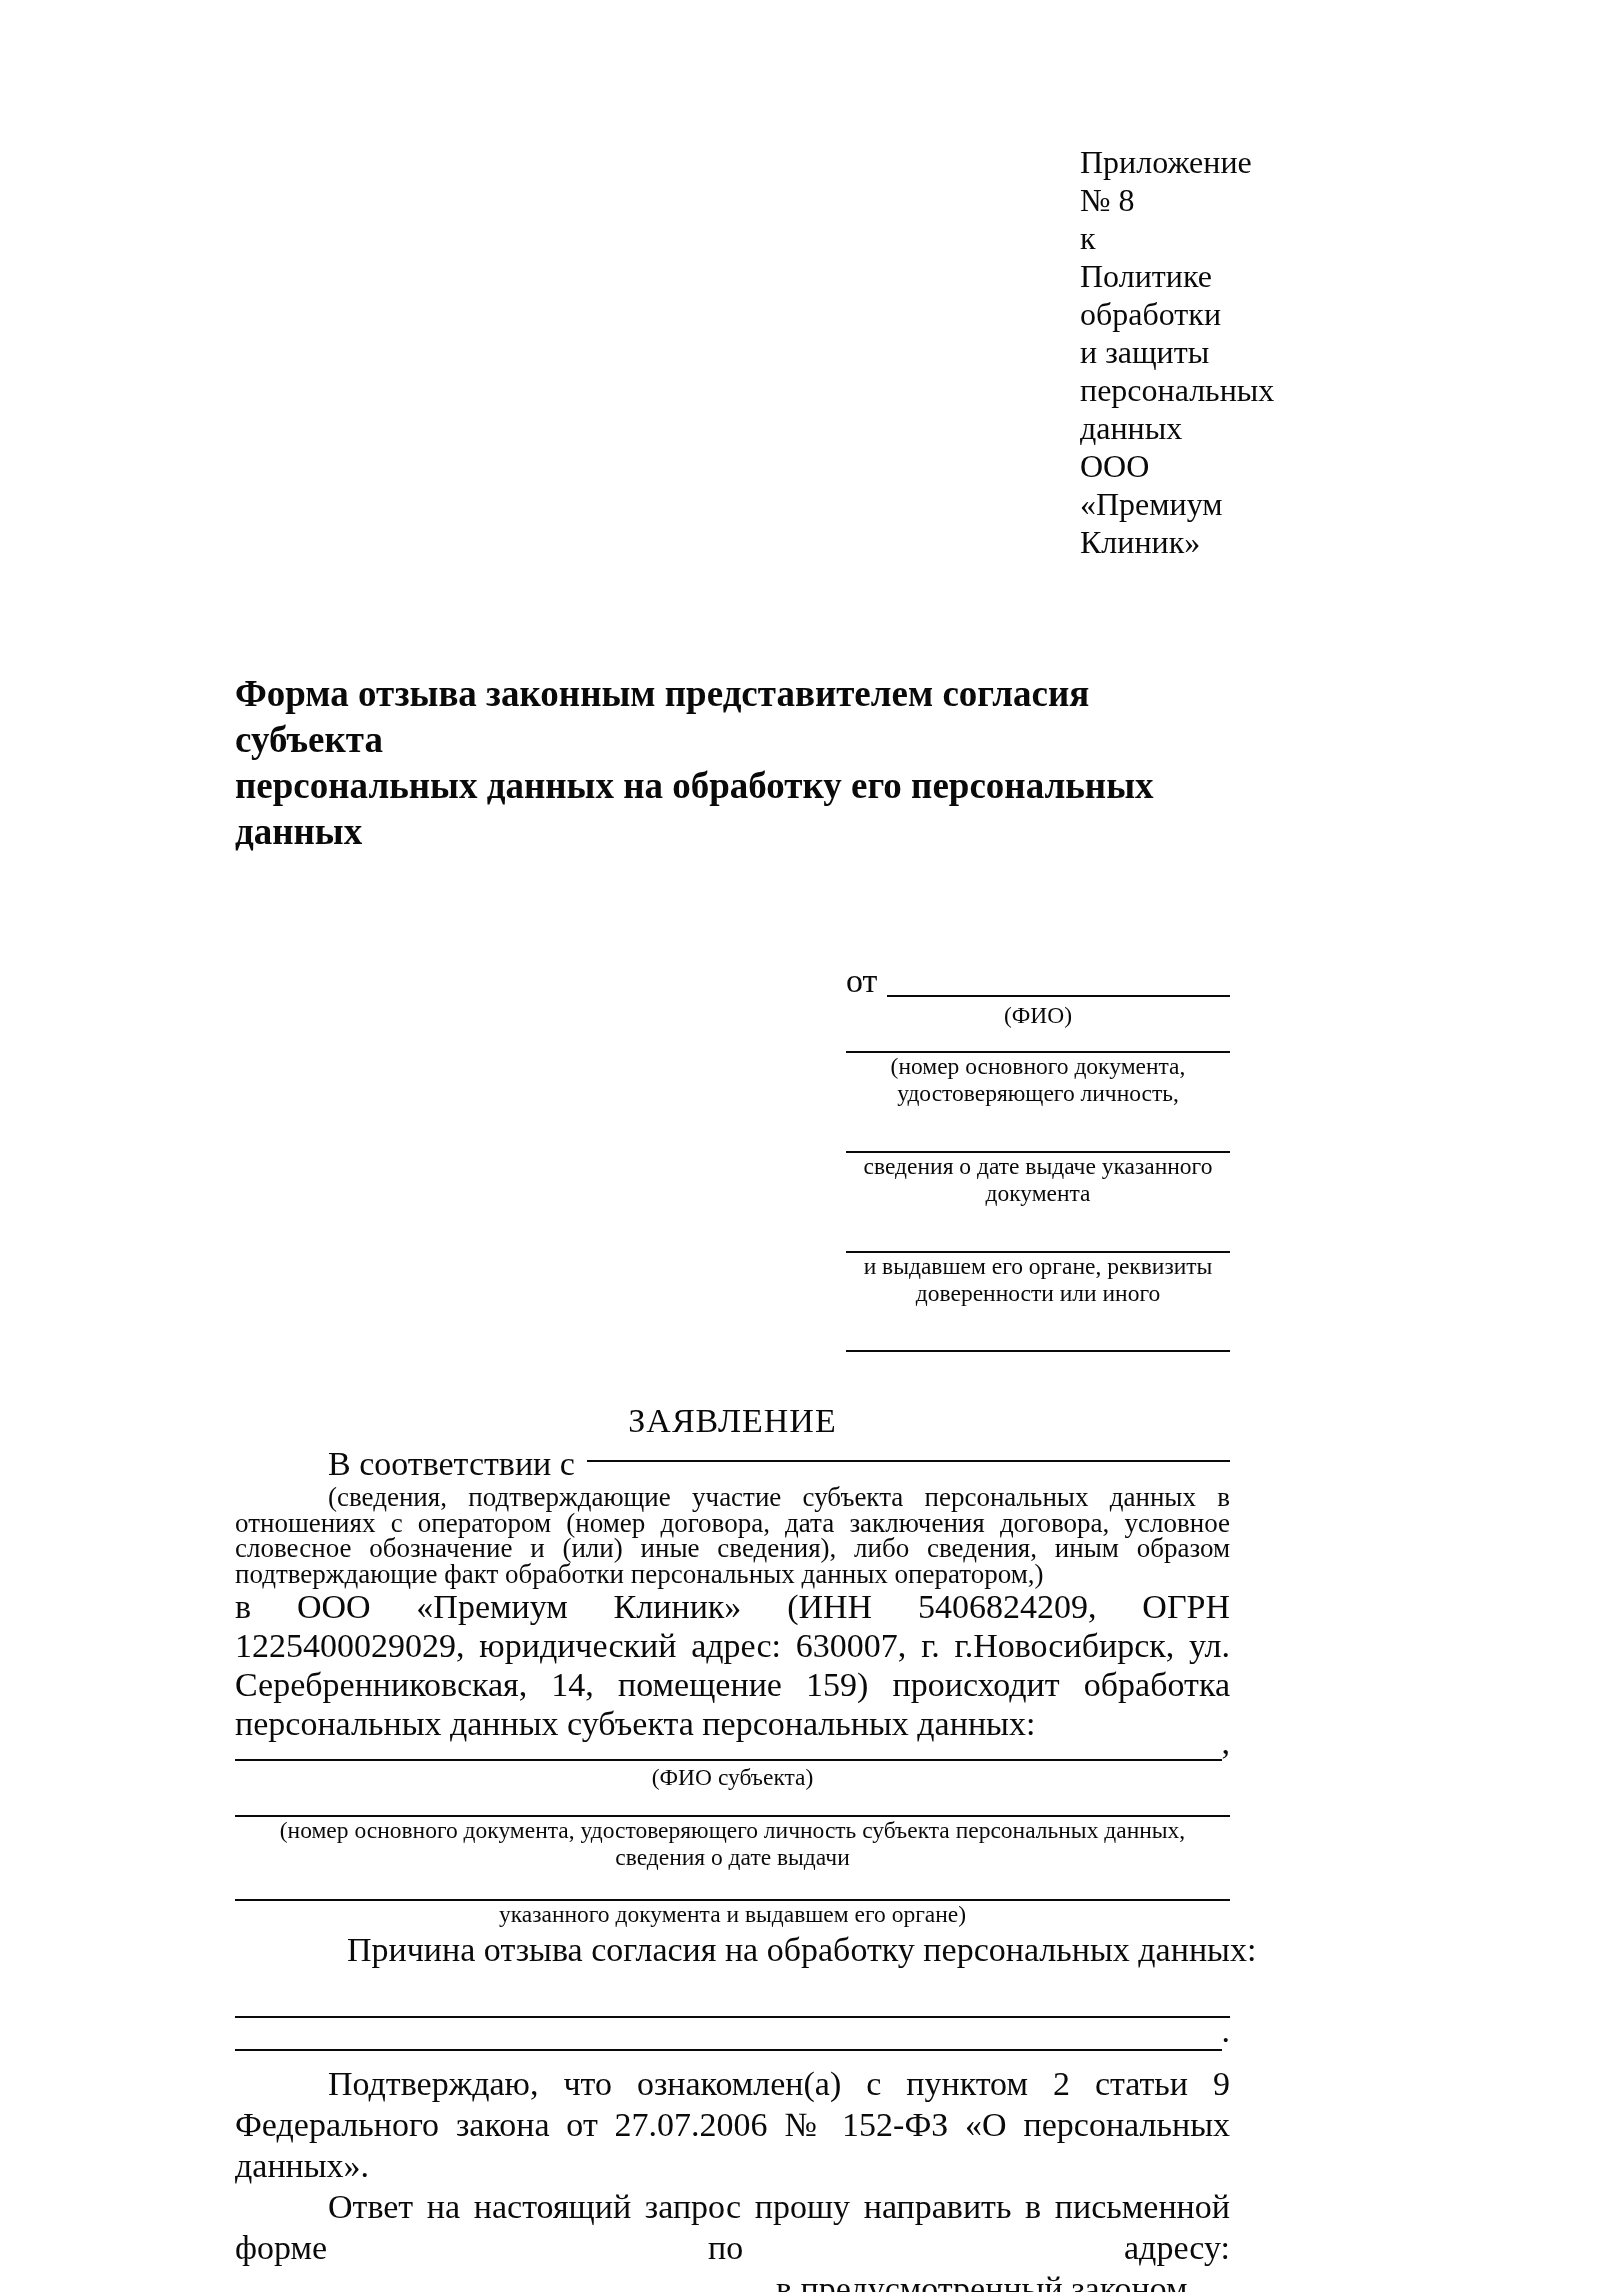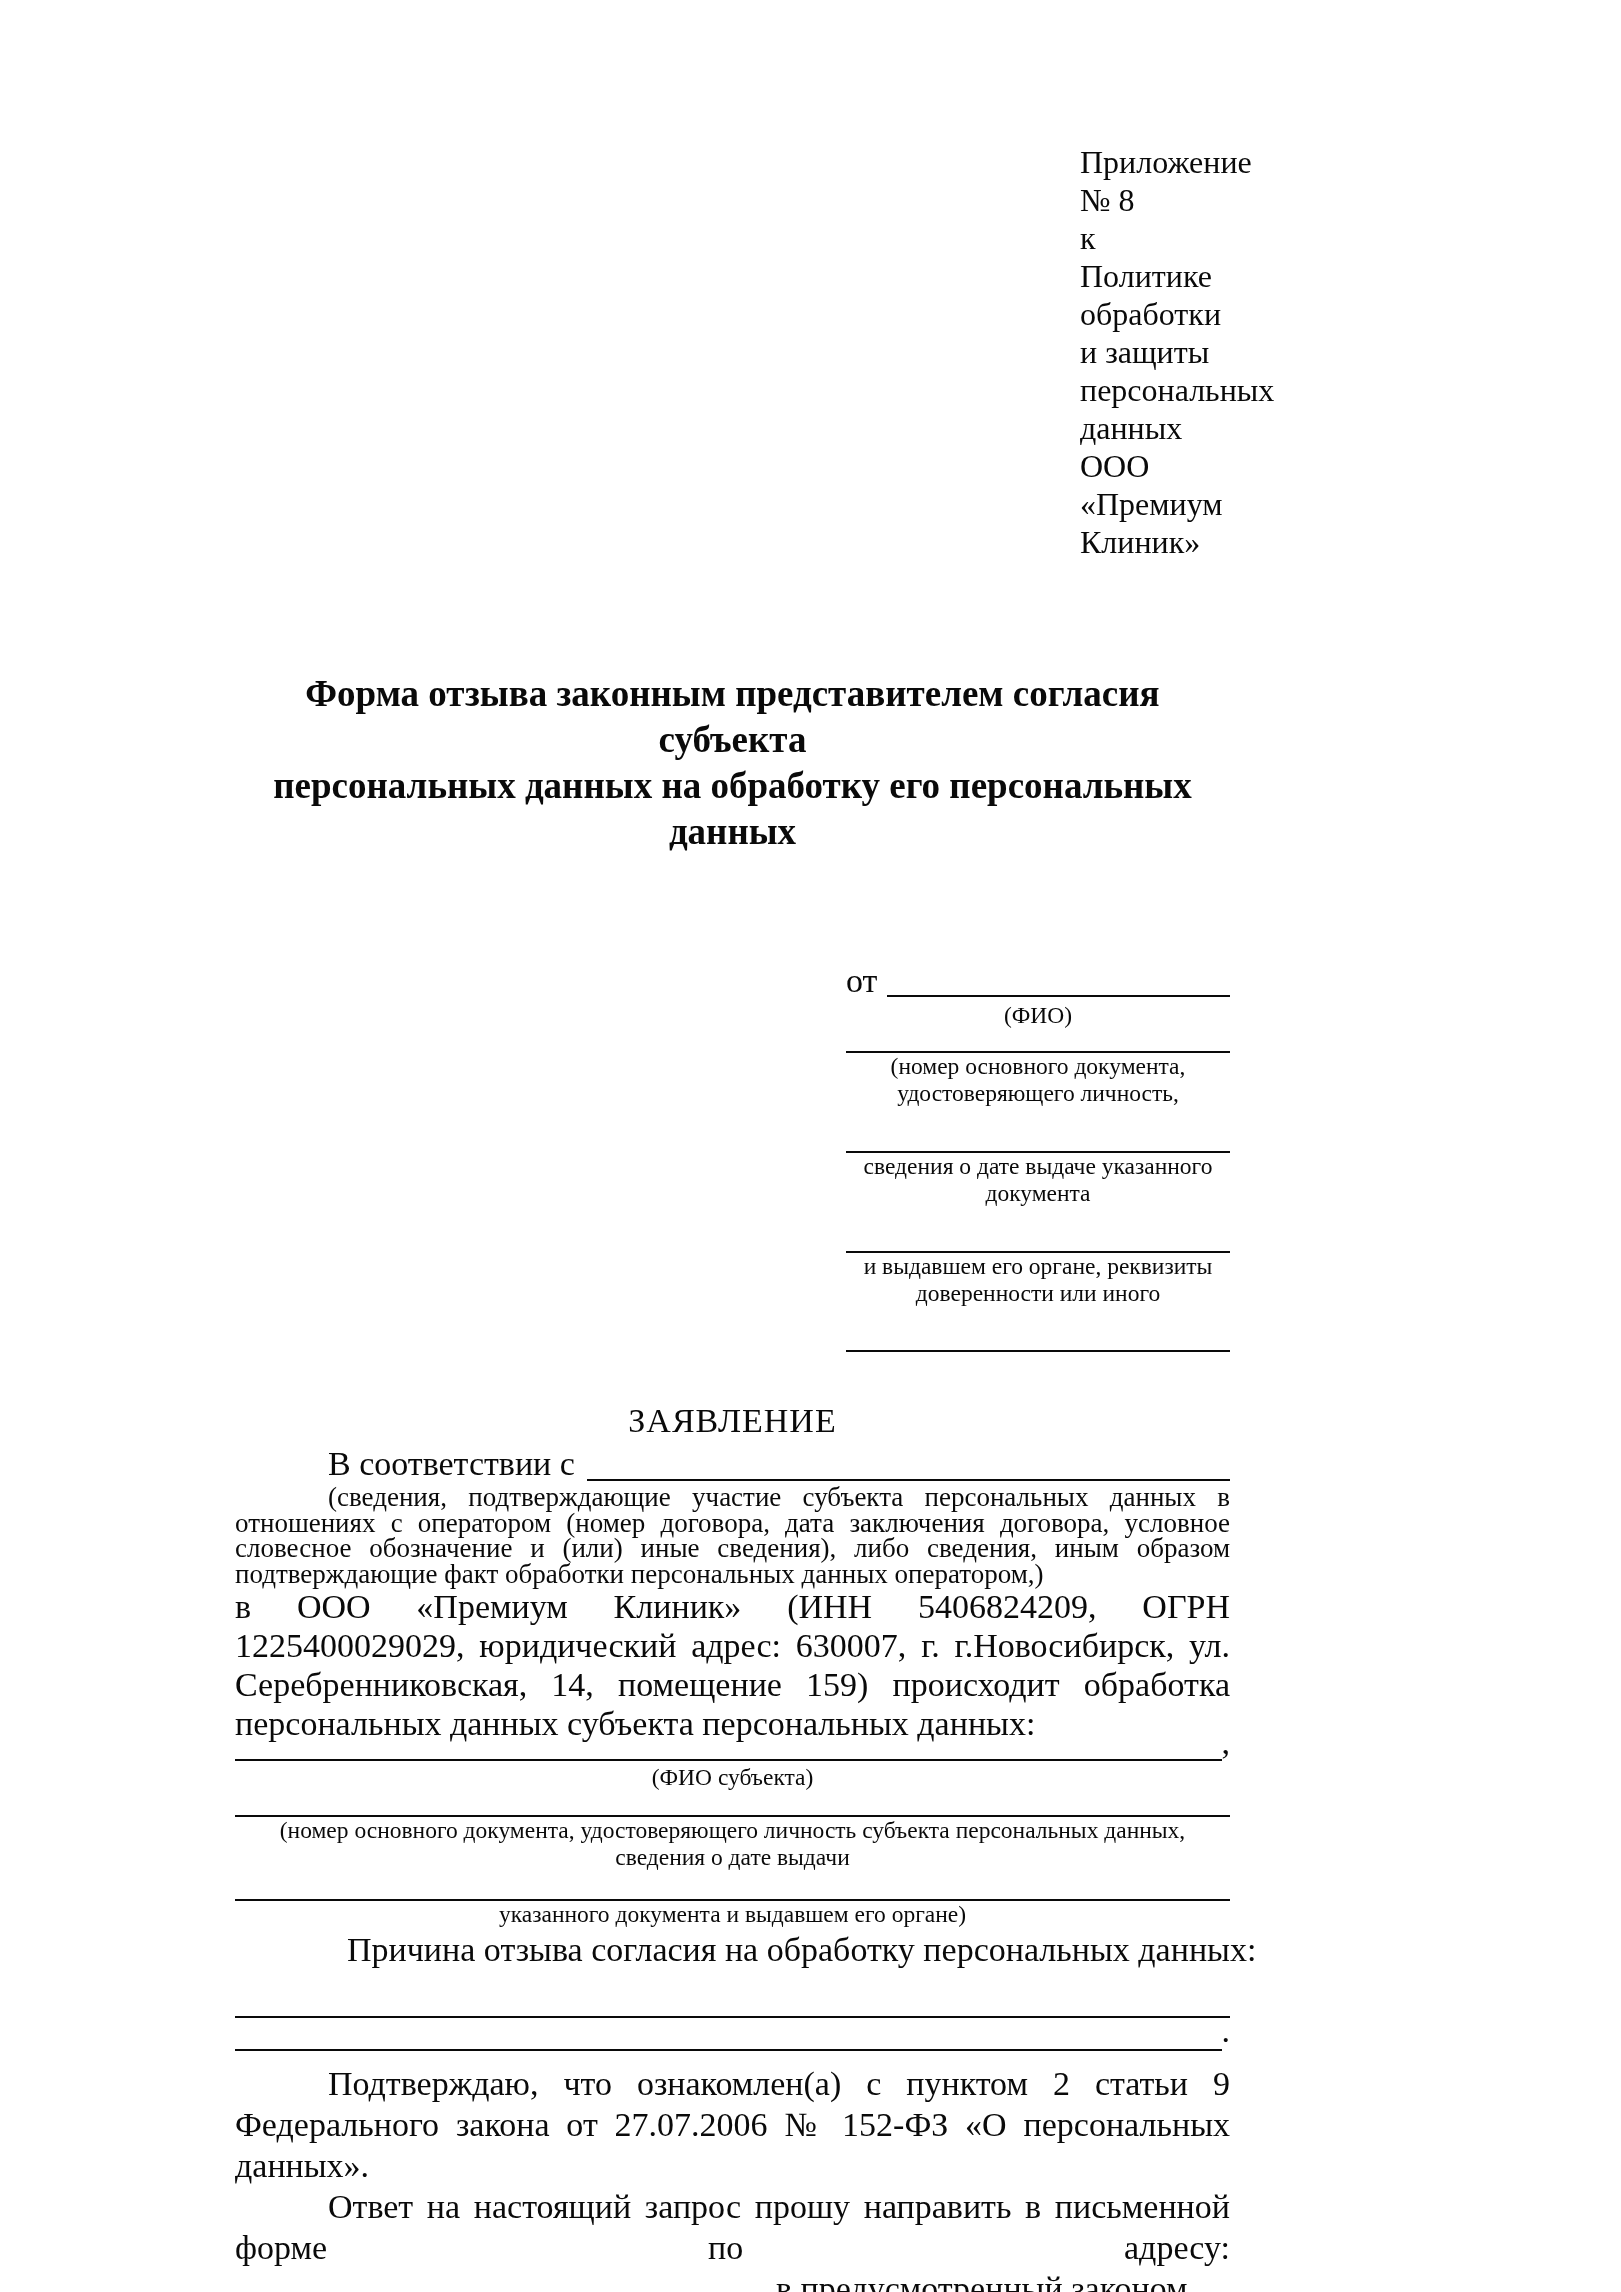--- a/index.html
+++ b/index.html
@@ -20,21 +20,21 @@
     padding: 143px 110px 0 235px;
     overflow: hidden;
   }
   .appendix {
     margin-left: 845px;
     font-size: 32px;
     line-height: 38px;
   }
   .doc-title {
     margin-top: 110px;
-    text-align: center;
+    text-align: left;
     font-weight: bold;
     font-size: 37px;
     line-height: 46px;
   }
   .addressee {
     margin-top: 104px;
     margin-left: 611px;
   }
   .addr-org { line-height: 43px; }
   .from-row {
@@ -59,21 +59,21 @@
   .addr-first-blank { height: 21.6px; }
   .addr-blank { height: 43px; }
   .statement-heading {
     margin-top: 47px;
     text-align: center;
     line-height: 43px;
     letter-spacing: 1px;
   }
   .intro-row {
     display: flex;
-    align-items: flex-end;
+    align-items: center;
     line-height: 43px;
   }
   .indent-spacer { width: 93px; flex: 0 0 auto; }
   .intro-row .intro-label { margin-right: 11.8px; white-space: nowrap; }
   .small-par {
     font-size: 27px;
     line-height: 25.5px;
     text-align: justify;
     text-indent: 93px;
   }

